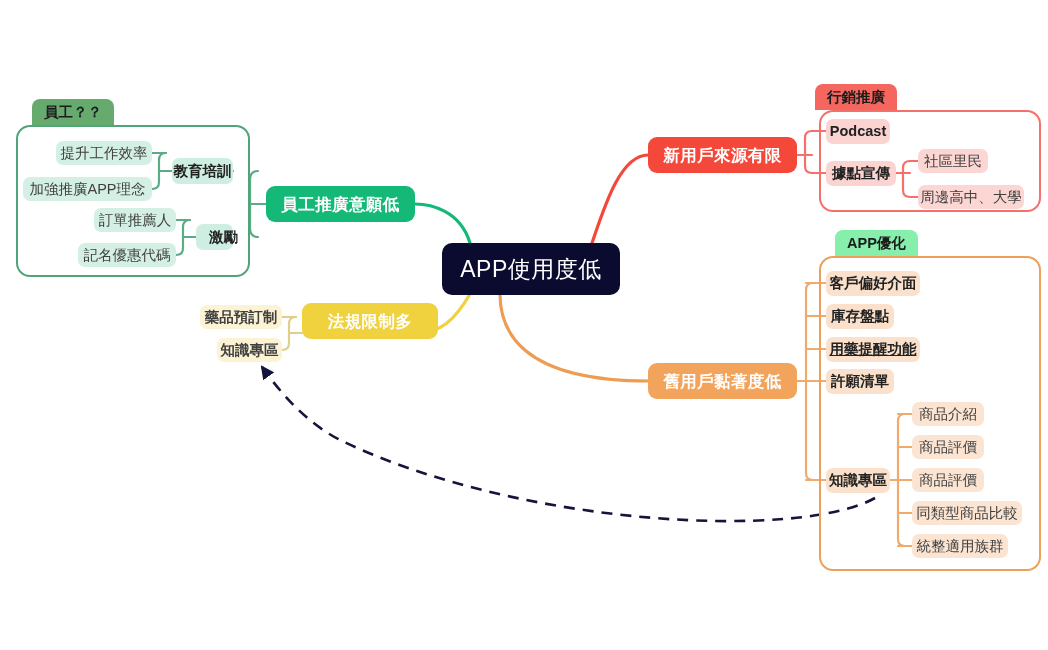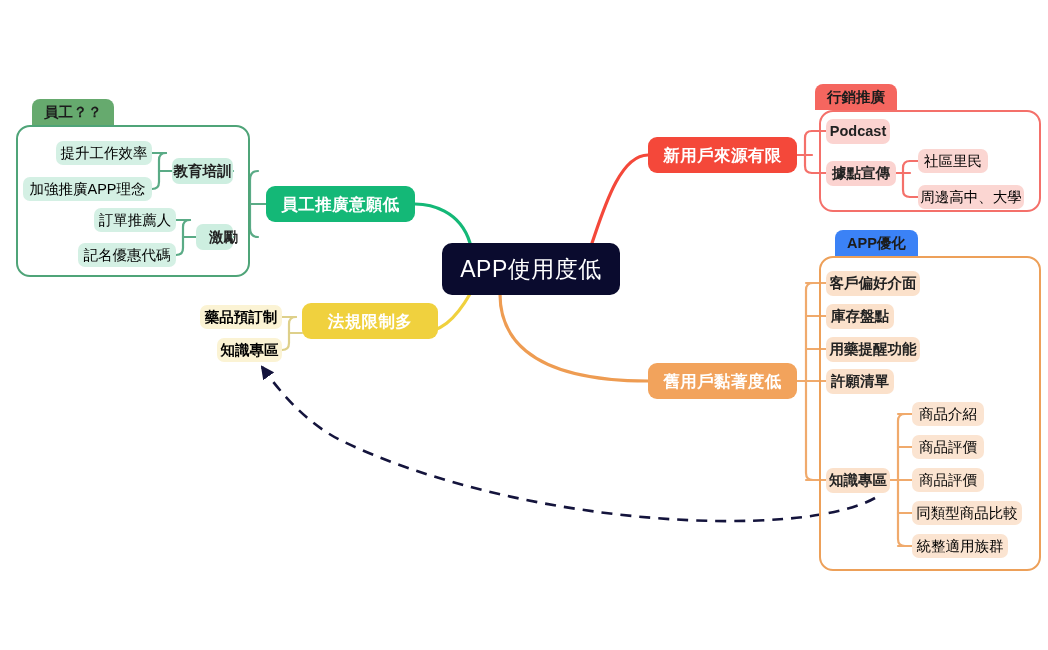--- a/index.html
+++ b/index.html
@@ -72,21 +72,21 @@
   }
   .mid-green  { background: #cdeee0; }
   .mid-red    { background: #fbd3d0; }
   .mid-orange { background: #fbe1cb; }
 
   
   .leaf-node {
     border-radius: 7px;
     font-size: 14.5px;
     font-weight: normal;
-    color: #000000;
+    color: #404040;
     padding: 0 8px;
   }
   .leaf-green  { background: #d4f0e4; }
   .leaf-yellow { background: #fbf3d4; font-weight: bold; }
   .leaf-red    { background: #fbd6d2; }
   .leaf-orange { background: #fbe4d1; }
 
   
   .group-box {
     position: absolute;
@@ -108,21 +108,21 @@
     border-radius: 8px 8px 0 0;
     font-size: 14.5px;
     font-weight: bold;
     color: #1c1c1c;
     white-space: nowrap;
     padding: 0 12px;
     height: 26px;
   }
   .tag-green  { background: #66aa6e; }
   .tag-red    { background: #f5665f; }
-  .tag-orange { background: #3b82f6; }
+  .tag-orange { background: #86efac; }
 </style>
 </head>
 <body>
 
 <div id="canvas">
 
   <svg id="wires" viewBox="0 0 1048 650" xmlns="http://www.w3.org/2000/svg">
 
     <path d="M 470 243 C 460 210 430 204 415 204" fill="none" stroke="#14b877" stroke-width="3.2" stroke-linecap="round"></path>
 
@@ -217,21 +217,21 @@
   <div class="node branch-node branch-red" style="left:648px; top:137px; width:149px; height:36px;">新用戶來源有限</div>
   <div class="node mid-node mid-red" style="left:826px; top:119px; width:64px; height:25px;">Podcast</div>
   <div class="node mid-node mid-red" style="left:826px; top:161px; width:70px; height:25px;">據點宣傳</div>
   <div class="node leaf-node leaf-red" style="left:918px; top:149px; width:70px; height:24px;">社區里民</div>
   <div class="node leaf-node leaf-red" style="left:918px; top:185px; width:106px; height:24px;">周邊高中、大學</div>
 
   <div class="node branch-node branch-orange" style="left:648px; top:363px; width:149px; height:36px;">舊用戶黏著度低</div>
 
   <div class="node mid-node mid-orange" style="left:826px; top:271px; width:94px; height:25px;">客戶偏好介面</div>
   <div class="node mid-node mid-orange" style="left:826px; top:304px; width:68px; height:25px;">庫存盤點</div>
-  <div class="node mid-node mid-orange" style="left:826px; top:337px; width:94px; height:25px;">用藥提醒功能</div>
+  <div class="node mid-node mid-orange" style="left:826px; top:337px; width:94px; height:25px;text-decoration:underline;">用藥提醒功能</div>
   <div class="node mid-node mid-orange" style="left:826px; top:369px; width:68px; height:25px;">許願清單</div>
   <div class="node mid-node mid-orange" style="left:826px; top:468px; width:64px; height:25px;">知識專區</div>
 
   <div class="node leaf-node leaf-orange" style="left:912px; top:402px; width:72px; height:24px;">商品介紹</div>
   <div class="node leaf-node leaf-orange" style="left:912px; top:435px; width:72px; height:24px;">商品評價</div>
   <div class="node leaf-node leaf-orange" style="left:912px; top:468px; width:72px; height:24px;">商品評價</div>
   <div class="node leaf-node leaf-orange" style="left:912px; top:501px; width:110px; height:24px;">同類型商品比較</div>
   <div class="node leaf-node leaf-orange" style="left:912px; top:534px; width:96px; height:24px;">統整適用族群</div>
 
 </div>

